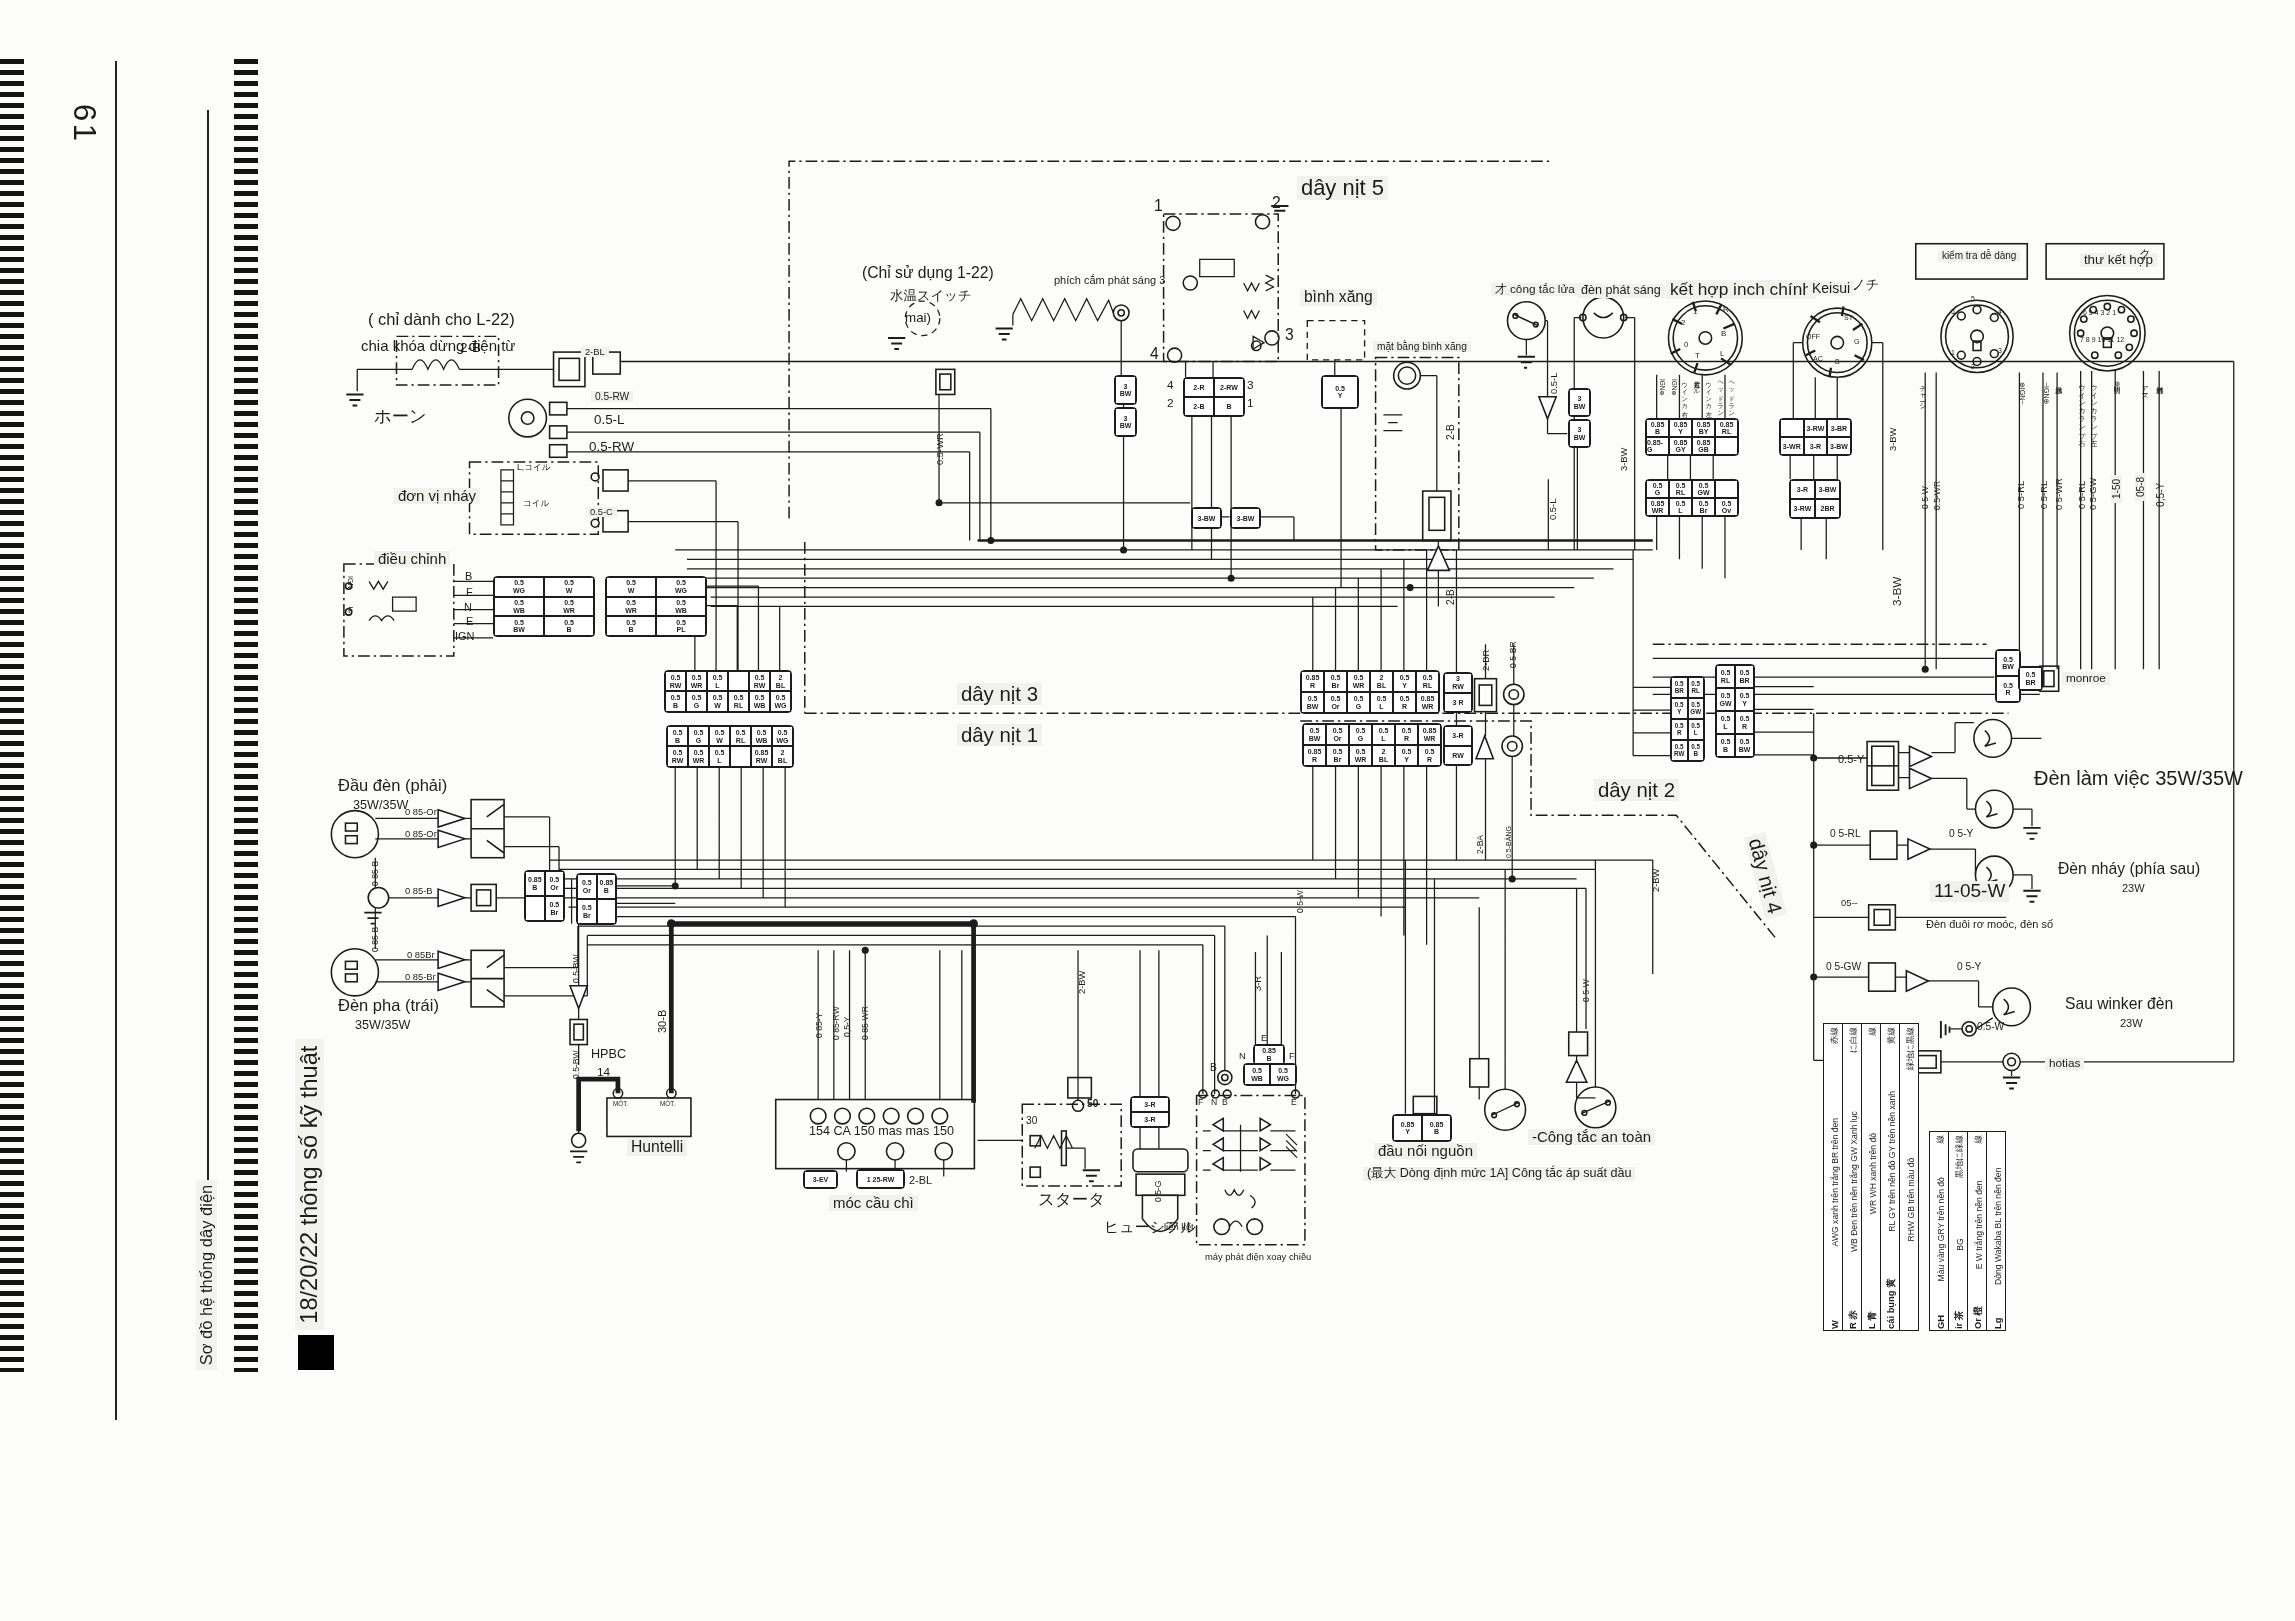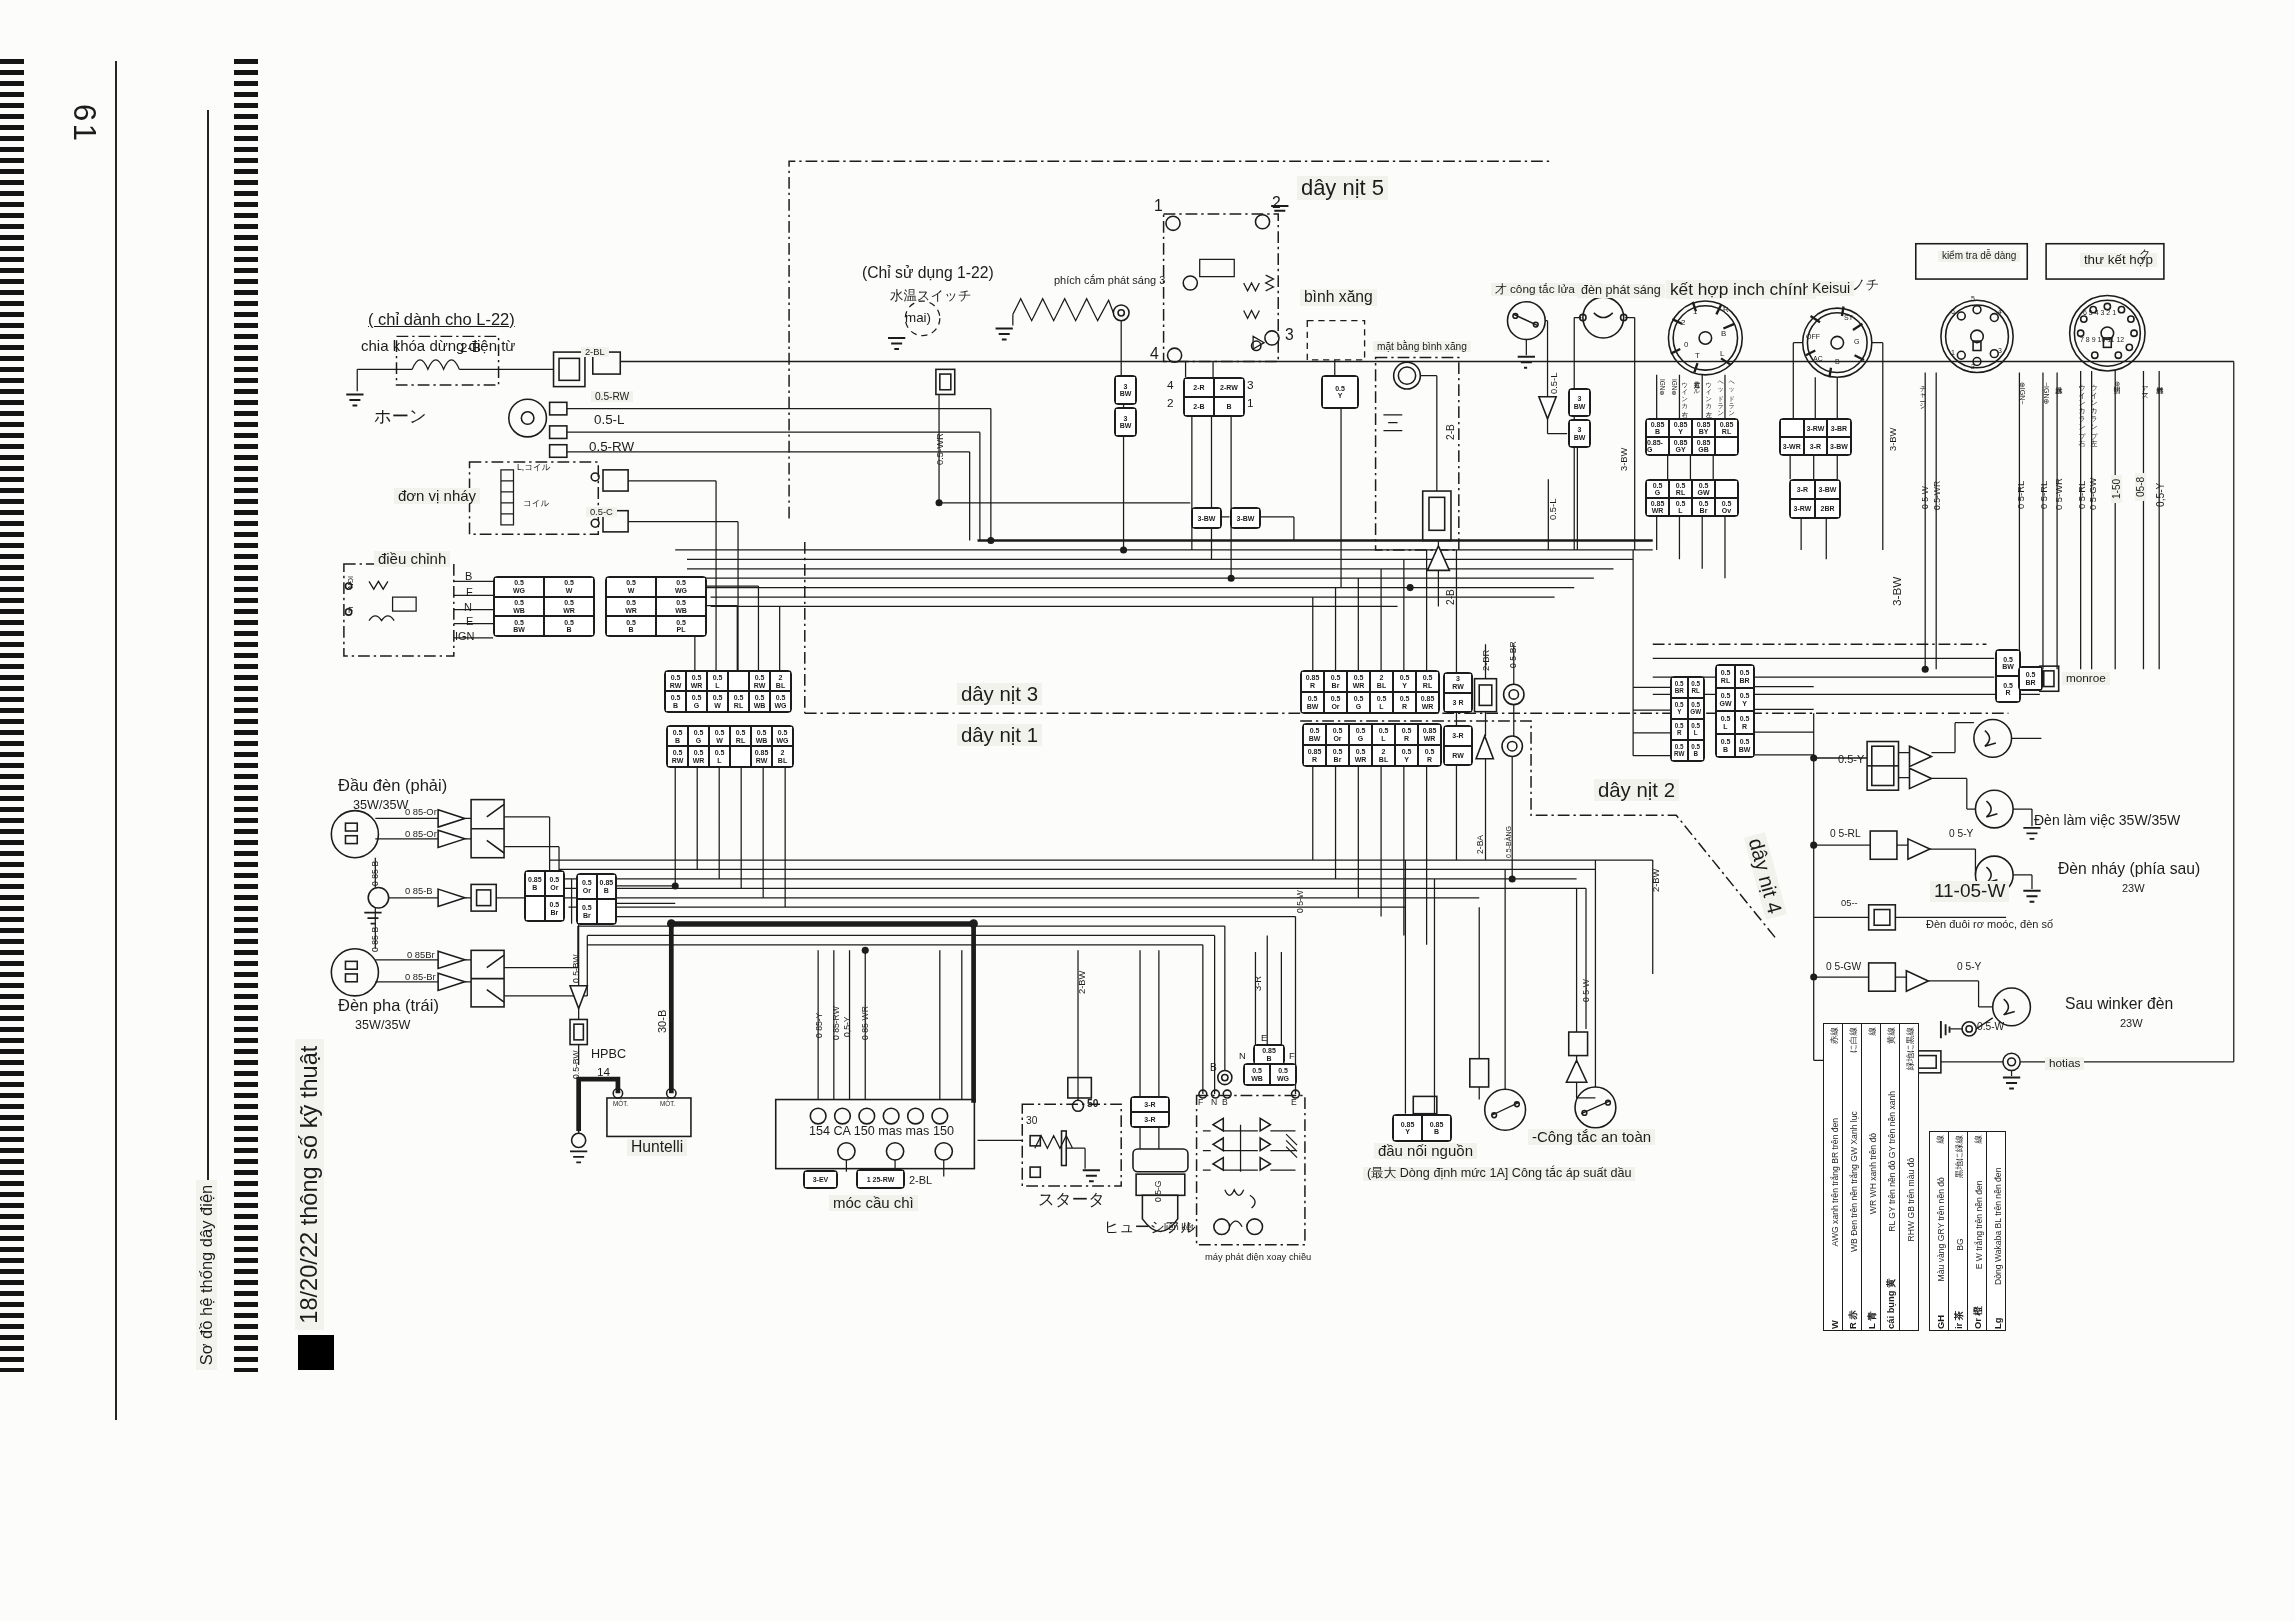--- a/index.html
+++ b/index.html
@@ -324,21 +324,21 @@
         <circle cx="2310" cy="1244" r="4.5"></circle>
       <circle cx="1926" cy="1119" r="4.5"></circle>
         <circle cx="1196" cy="640" r="4.5"></circle>
         <circle cx="1431" cy="700" r="4.5"></circle>
       <circle cx="1102" cy="1210" r="4.5"></circle>
         <circle cx="2452" cy="852" r="4.5"></circle>
     </g>
   </svg>
 
   <div id="labels">
-      <div class="lbl" style="left: 368px; top: 311px; font-size: 16.5px; text-decoration: underline;">( chỉ dành cho L-22)</div>
+      <div class="lbl" style="left: 368px; top: 311px; font-size: 16.5px;">( chỉ dành cho L-22)</div>
       <div class="lbl" style="left: 361px; top: 338px; font-size: 15px;">chia khóa dừng điện từ</div>
       <div class="lbl" style="left: 460px; top: 341px; font-size: 13.4px;">2-B</div>
       <div class="lbl bg" style="left: 581px; top: 347px; font-size: 9.4px;">2-BL</div>
       <div class="lbl" style="left: 374px; top: 407px; font-size: 17.3px;">ホーン</div>
       <div class="lbl bg" style="left: 591px; top: 391px; font-size: 10.2px;">0.5-RW</div>
       <div class="lbl" style="left: 594px; top: 413px; font-size: 13.4px;">0.5-L</div>
       <div class="lbl" style="left: 589px; top: 440px; font-size: 13.4px;">0.5-RW</div>
       <div class="lbl bg" style="left: 394px; top: 488px; font-size: 15px;">đơn vị nháy</div>
       <div class="lbl" style="left: 517px; top: 463px; font-size: 8.6px;">L,コイル</div>
       <div class="lbl" style="left: 523px; top: 499px; font-size: 8.6px;">コイル</div>
@@ -442,21 +442,21 @@
       <div class="lbl" style="left: 2088px; top: 510px; font-size: 9.4px; transform: rotate(-90deg);">0 5-GW</div>
       <div class="lbl bg" style="left: 2111px; top: 503px; font-size: 10.2px; transform: rotate(-90deg);">1-50</div>
       <div class="lbl bg" style="left: 2135px; top: 501px; font-size: 10.2px; transform: rotate(-90deg);">05-8</div>
       <div class="lbl" style="left: 2155px; top: 507px; font-size: 10.2px; transform: rotate(-90deg);">0,5-Y</div>
       <div class="lbl" style="left: 1481px; top: 671px; font-size: 9.4px; transform: rotate(-90deg);">2-BR</div>
       <div class="lbl" style="left: 1509px; top: 668px; font-size: 8.6px; transform: rotate(-90deg);">0 5-BR</div>
       <div class="lbl" style="left: 1476px; top: 854px; font-size: 8.6px; transform: rotate(-90deg);">2-BA</div>
       <div class="lbl" style="left: 1505px; top: 858px; font-size: 7px; transform: rotate(-90deg);">0.5-BÀNG</div>
       <div class="lbl bg" style="left: 2062px; top: 672px; font-size: 11.8px;">monroe</div>
       <div class="lbl" style="left: 1838px; top: 754px; font-size: 11px;">0.5-Y</div>
-      <div class="lbl" style="left: 2034px; top: 768px; font-size: 14px; margin-top: 45px;">Đèn làm việc 35W/35W</div>
+      <div class="lbl" style="left: 2034px; top: 768px; font-size: 20px;">Đèn làm việc 35W/35W</div>
       <div class="lbl" style="left: 1830px; top: 828px; font-size: 10.2px;">0 5-RL</div>
       <div class="lbl" style="left: 1949px; top: 828px; font-size: 10.2px;">0 5-Y</div>
       <div class="lbl" style="left: 2058px; top: 861px; font-size: 15.7px;">Đèn nháy (phía sau)</div>
       <div class="lbl" style="left: 2122px; top: 883px; font-size: 11px;">23W</div>
       <div class="lbl bg" style="left: 1930px; top: 881px; font-size: 19px;">11-05-W</div>
       <div class="lbl" style="left: 1841px; top: 898px; font-size: 9.4px;">05--</div>
       <div class="lbl" style="left: 1926px; top: 919px; font-size: 11px;">Đèn đuôi rơ moóc, đèn số</div>
       <div class="lbl" style="left: 1826px; top: 961px; font-size: 10.2px;">0 5-GW</div>
       <div class="lbl" style="left: 1957px; top: 961px; font-size: 10.2px;">0 5-Y</div>
       <div class="lbl" style="left: 2065px; top: 996px; font-size: 15.7px;">Sau winker đèn</div>

